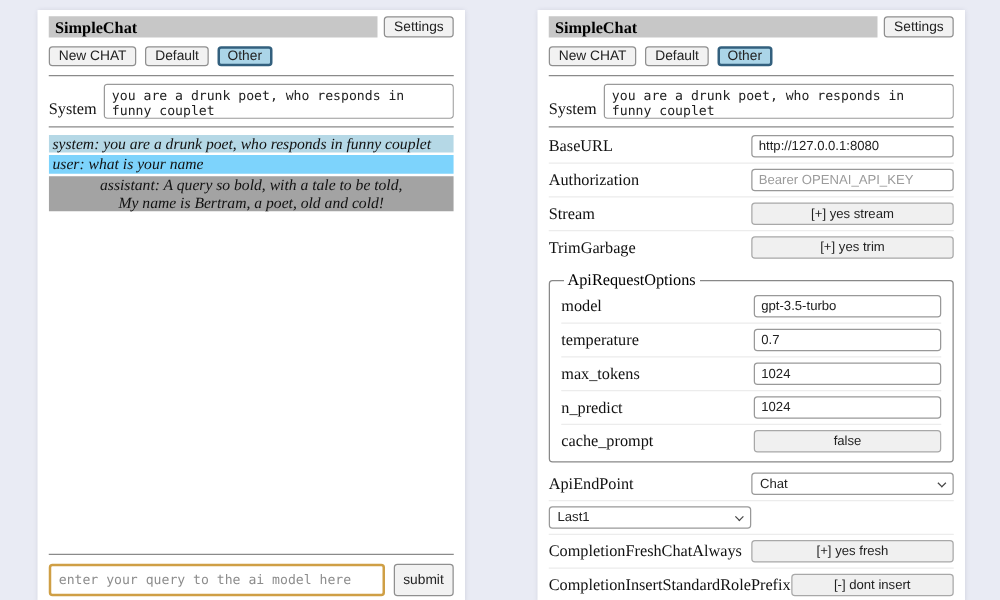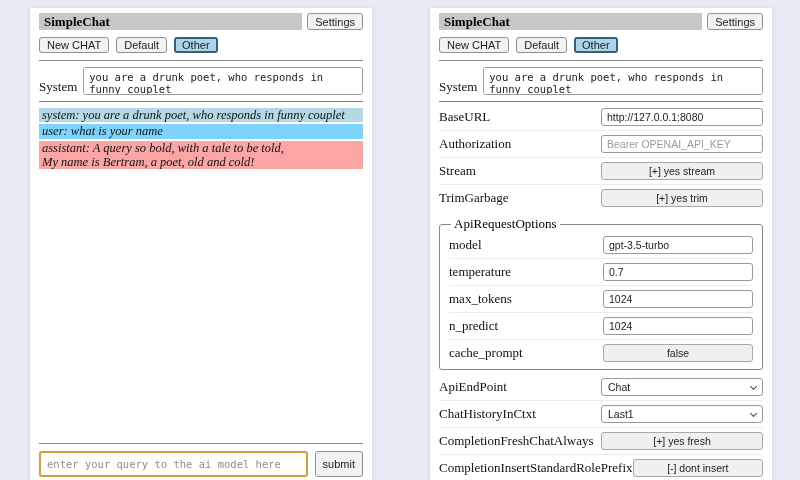--- a/index.html
+++ b/index.html
@@ -28,21 +28,21 @@
   .sysrow .lbl { padding-top:4px; }
   textarea.sys { flex:1; height:28px; resize:none; font-family:"DejaVu Sans Mono", monospace;
                  font-size:10.5px; color:#222; border:1px solid #9a9a9a; border-radius:3px;
                  padding:3px 5px; outline:none; }
 
   .chat { flex:1; overflow:hidden; margin-top:6px; }
   .msg { font-size:12.5px; line-height:1.14; color:#111; padding:0 3px; margin-bottom:2px;
          white-space:pre-line;font-style:italic; }
   .msg.system { background:#b5d8e6; }
   .msg.user { background:#7dd3fc; }
-  .msg.assistant { background:#fca5a5; }
+  .msg.assistant { background:#a3a3a3;text-align:center; }
 
   .settings { flex:1; margin-top:2px; }
   .srow { display:flex; align-items:center; justify-content:space-between;
           padding:4px 0; border-bottom:1px solid #ececec; }
   .ctrl { width:162px; }
   input.ctrl { font-family:"Liberation Sans", sans-serif; font-size:10.5px; color:#222;
                border:1px solid #999; border-radius:3px; padding:2px 5px; outline:none; }
   input.ctrl::placeholder { color:#9b9b9b; }
   button.ctrl { font-family:"Liberation Sans", sans-serif; font-size:10.5px; color:#222;
                 background:#f0f0f0; border:1px solid #a8a8a8; border-radius:3px; padding:2px; }
@@ -179,21 +179,20 @@
 
     <div class="srow">
       <span class="lbl">ApiEndPoint</span>
       <div class="selwrap">
         <span>Chat</span>
         <span class="chev"></span>
       </div>
     </div>
 
     <div class="srow">
-      <span class="lbl">ChatHistoryInCtxt</span>
       <div class="selwrap">
         <span>Last1</span>
         <span class="chev"></span>
       </div>
     </div>
 
     <div class="srow">
       <span class="lbl">CompletionFreshChatAlways</span>
       <button class="ctrl">[+] yes fresh</button>
     </div>

